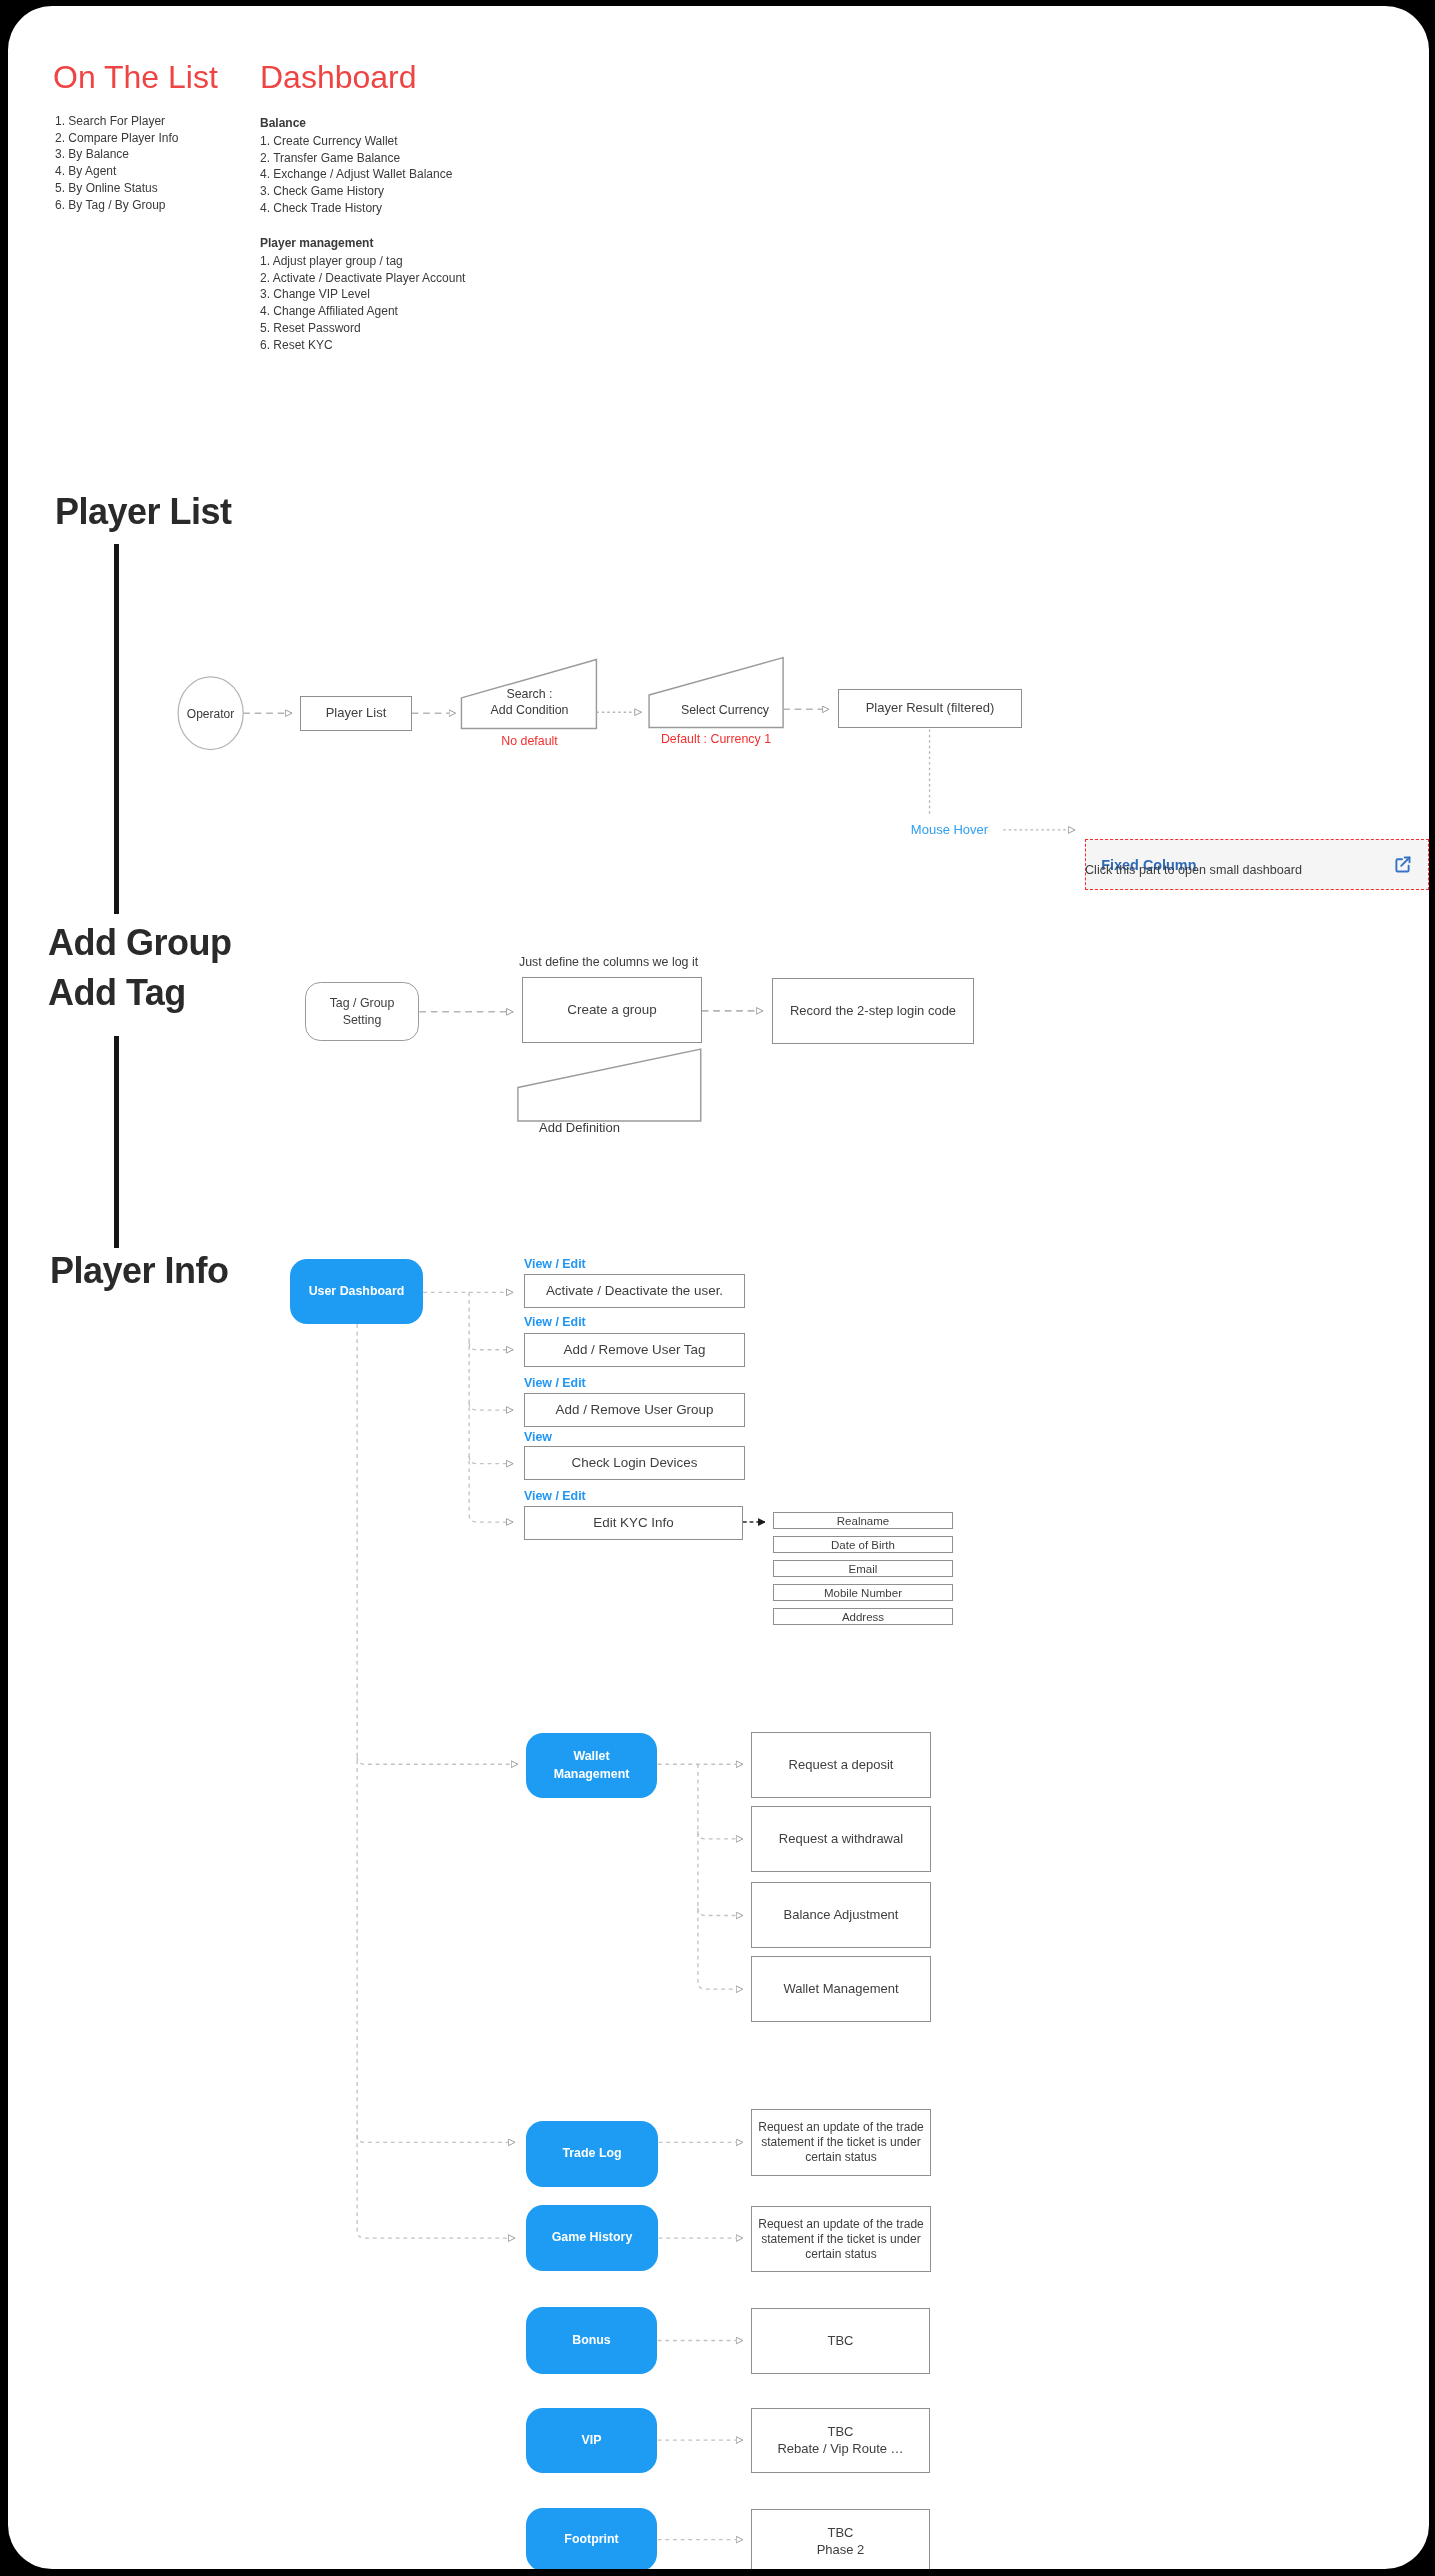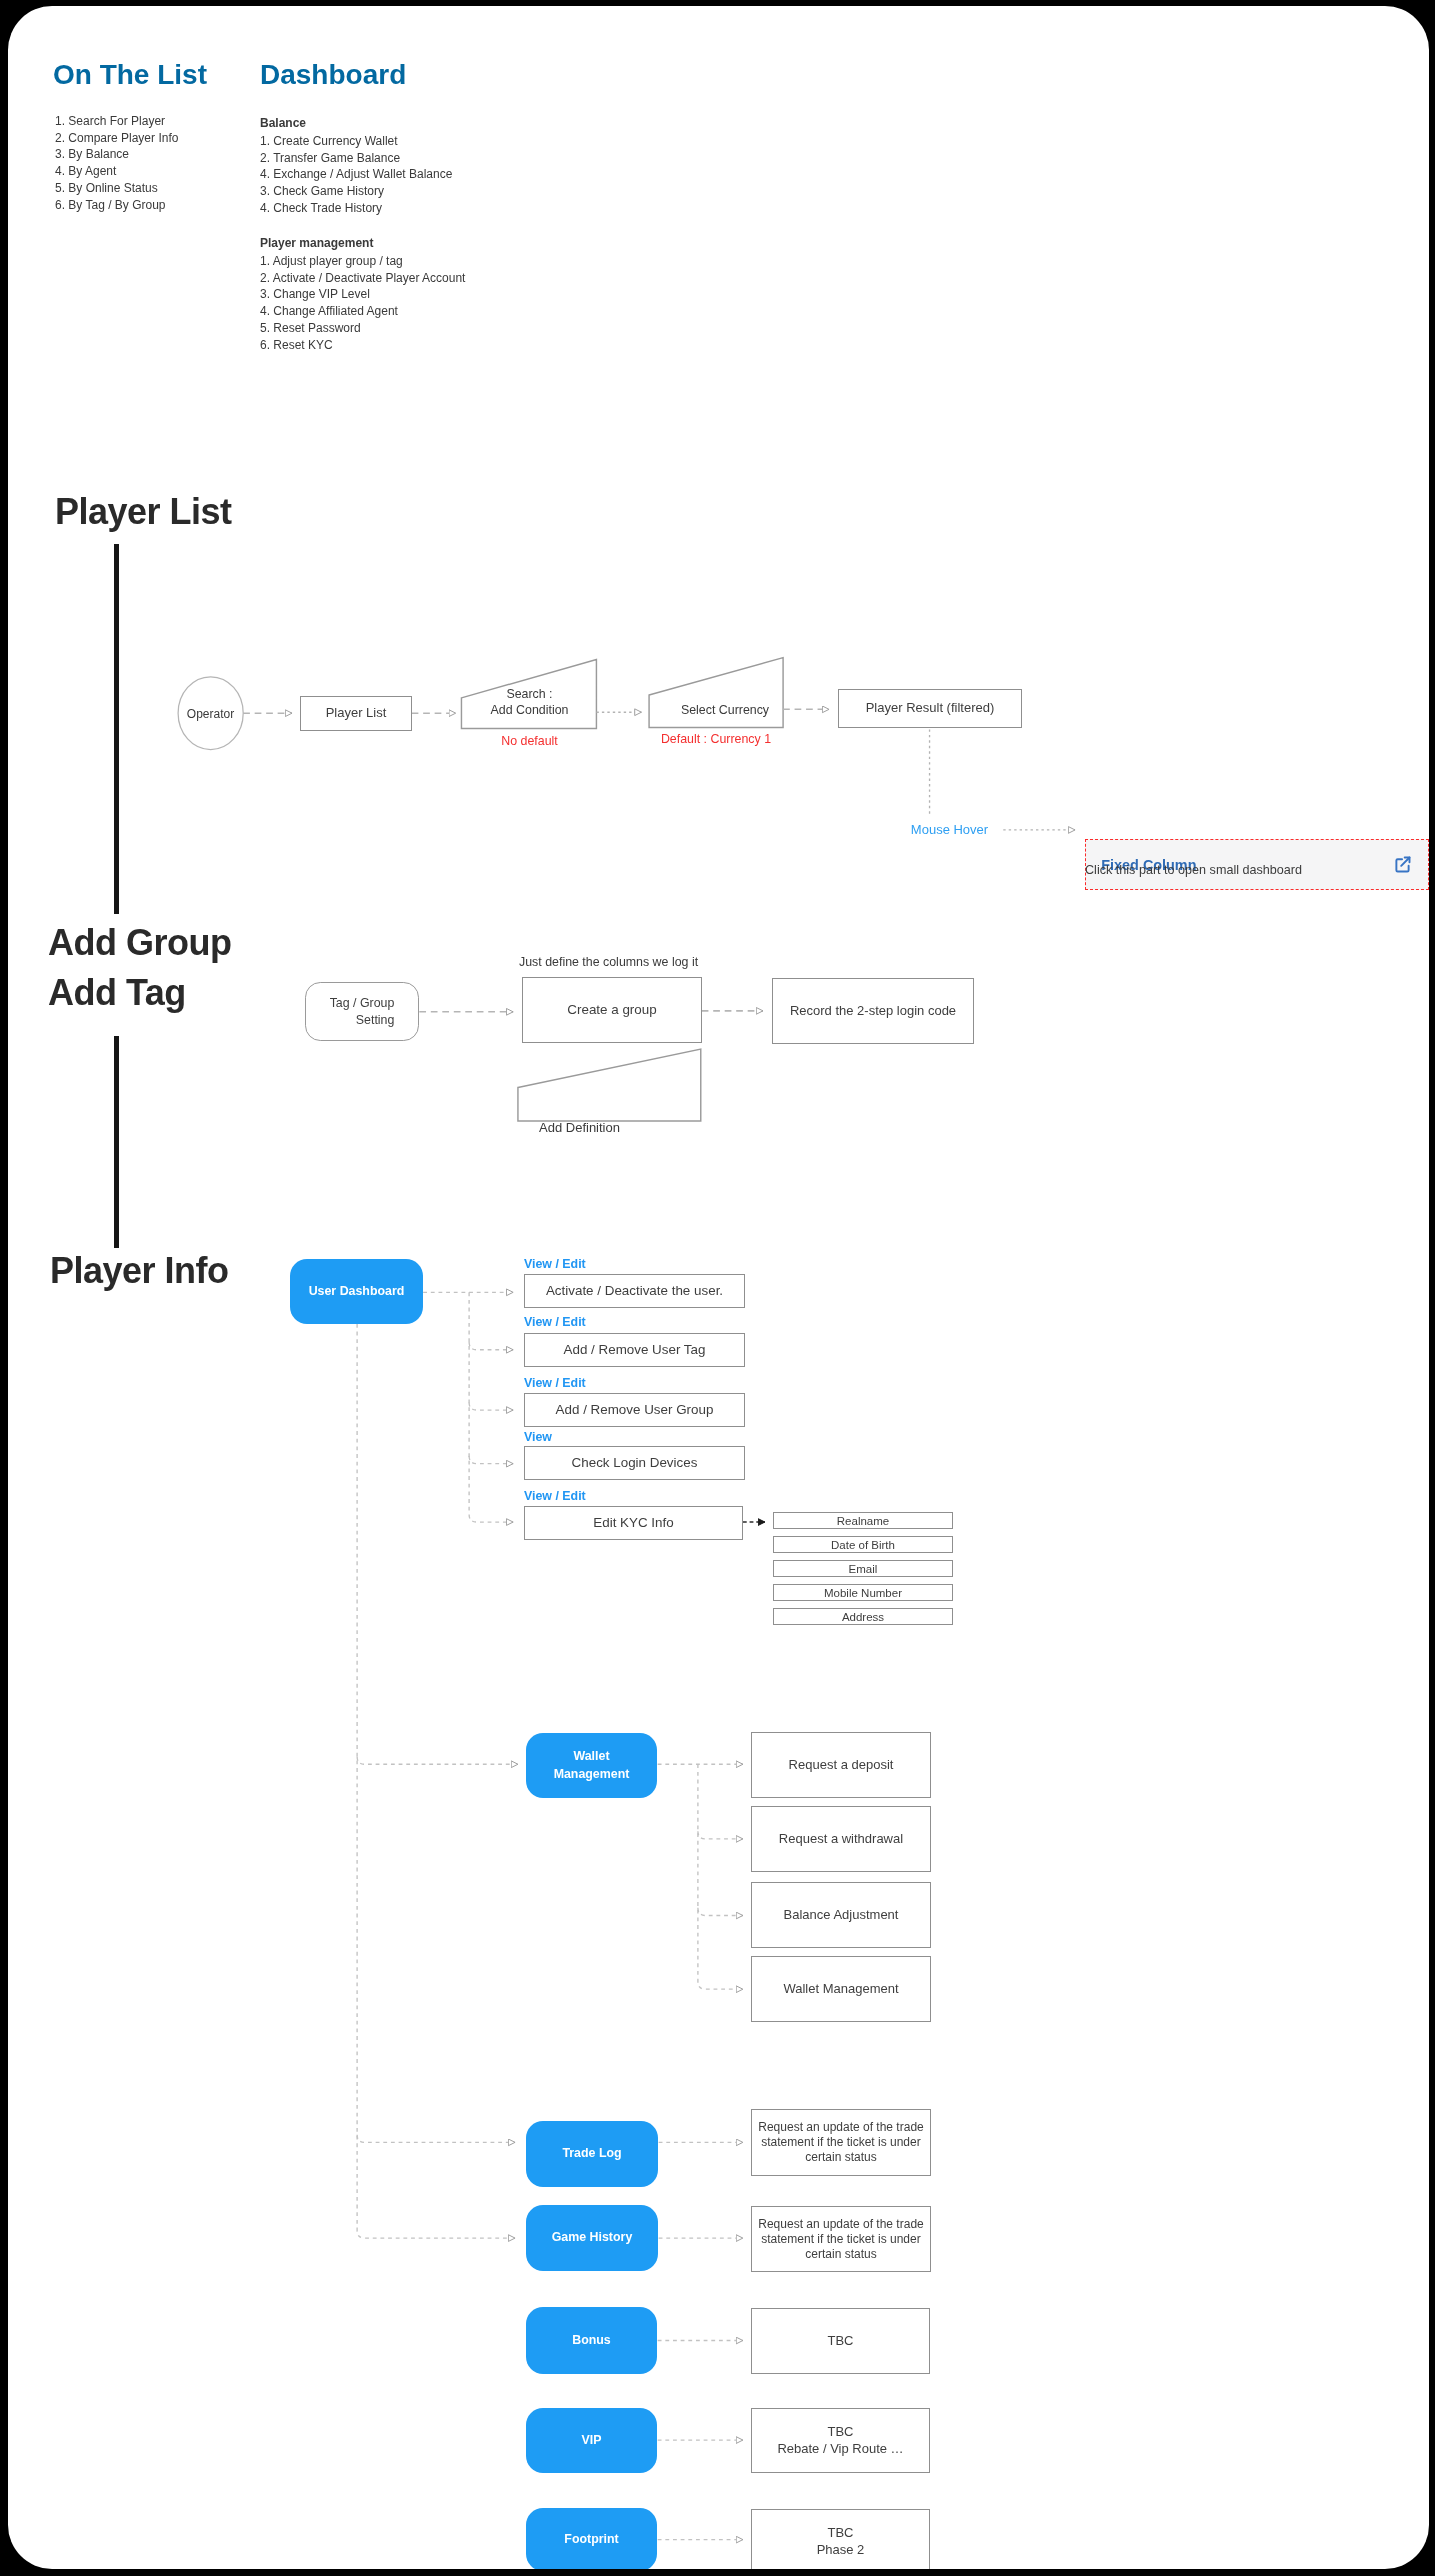--- a/index.html
+++ b/index.html
@@ -2,35 +2,35 @@
 <html><head>
 <meta charset="utf-8">
 <style>
   html,body{margin:0;padding:0;background:#000;}
   body{font-family:"Liberation Sans","DejaVu Sans",sans-serif;}
   .stage{position:relative;width:1436px;height:2576px;background:#000;overflow:hidden;}
   .surface{position:absolute;left:7.7px;top:5.7px;width:1421px;height:2563px;background:#fff;border-radius:44px;overflow:hidden;}
   .content{position:absolute;left:-7.7px;top:-5.7px;width:1436px;height:2576px;}
   .abs{position:absolute;box-sizing:border-box;}
   [data-bind]{white-space:pre-line;}
-  .h1{font-size:28px;font-weight:bold;color:#0369a1;}
+  .h1{font-size:32px;font-weight:normal;color:#ef4444;}
   .h2{font-size:36px;font-weight:bold;color:#2a2a2a;letter-spacing:-0.5px;}
   .list{font-size:12px;color:#3a3a3a;line-height:16.7px;}
   .list div{white-space:pre-line;}
   .bold{font-weight:bold;}
   .vline{width:4.8px;background:#151515;}
   .box{border:1px solid #8f8f8f;background:#fff;display:flex;align-items:center;justify-content:center;
        text-align:center;font-size:13px;color:#3e3e3e;line-height:1.25;}
   .smalltxt{font-size:12px;line-height:15px;}
   .kycbox{border:1px solid #8f8f8f;background:#fff;display:flex;align-items:center;justify-content:center;
        font-size:11.5px;color:#3e3e3e;}
   .bnode{background:#1e9cf4;border-radius:17px;color:#fff;font-weight:bold;font-size:12.4px;
        display:flex;align-items:center;justify-content:center;text-align:center;line-height:1.4;}
   .rnode{border:1.4px solid #9a9a9a;border-radius:15.3px;background:#fff;display:flex;align-items:center;
-       justify-content:center;text-align:right;font-size:12.4px;color:#3e3e3e;line-height:1.35;}
+       justify-content:center;text-align:center;font-size:12.4px;color:#3e3e3e;line-height:1.35;}
   .annot{font-size:12.4px;color:#3a3a3a;}
   .center{text-align:center;display:flex;align-items:center;justify-content:center;}
   .red{color:#f42f2f;font-size:12.4px;}
   .taglink{color:#2196f3;font-size:12.4px;font-weight:bold;}
   .hoverlink{color:#2e9ff2;font-size:13px;}
   .fixedbox{background:#f5f5f6;border:1.4px dashed #fb2b2b;display:flex;align-items:center;
        justify-content:space-between;padding:0 15.3px;}
   .fixedlabel{color:#2f6bb5;font-size:14.4px;font-weight:bold;}
   .caption{font-size:12.6px;color:#3c3c3c;}
   svg.layer{position:absolute;left:0;top:0;}

